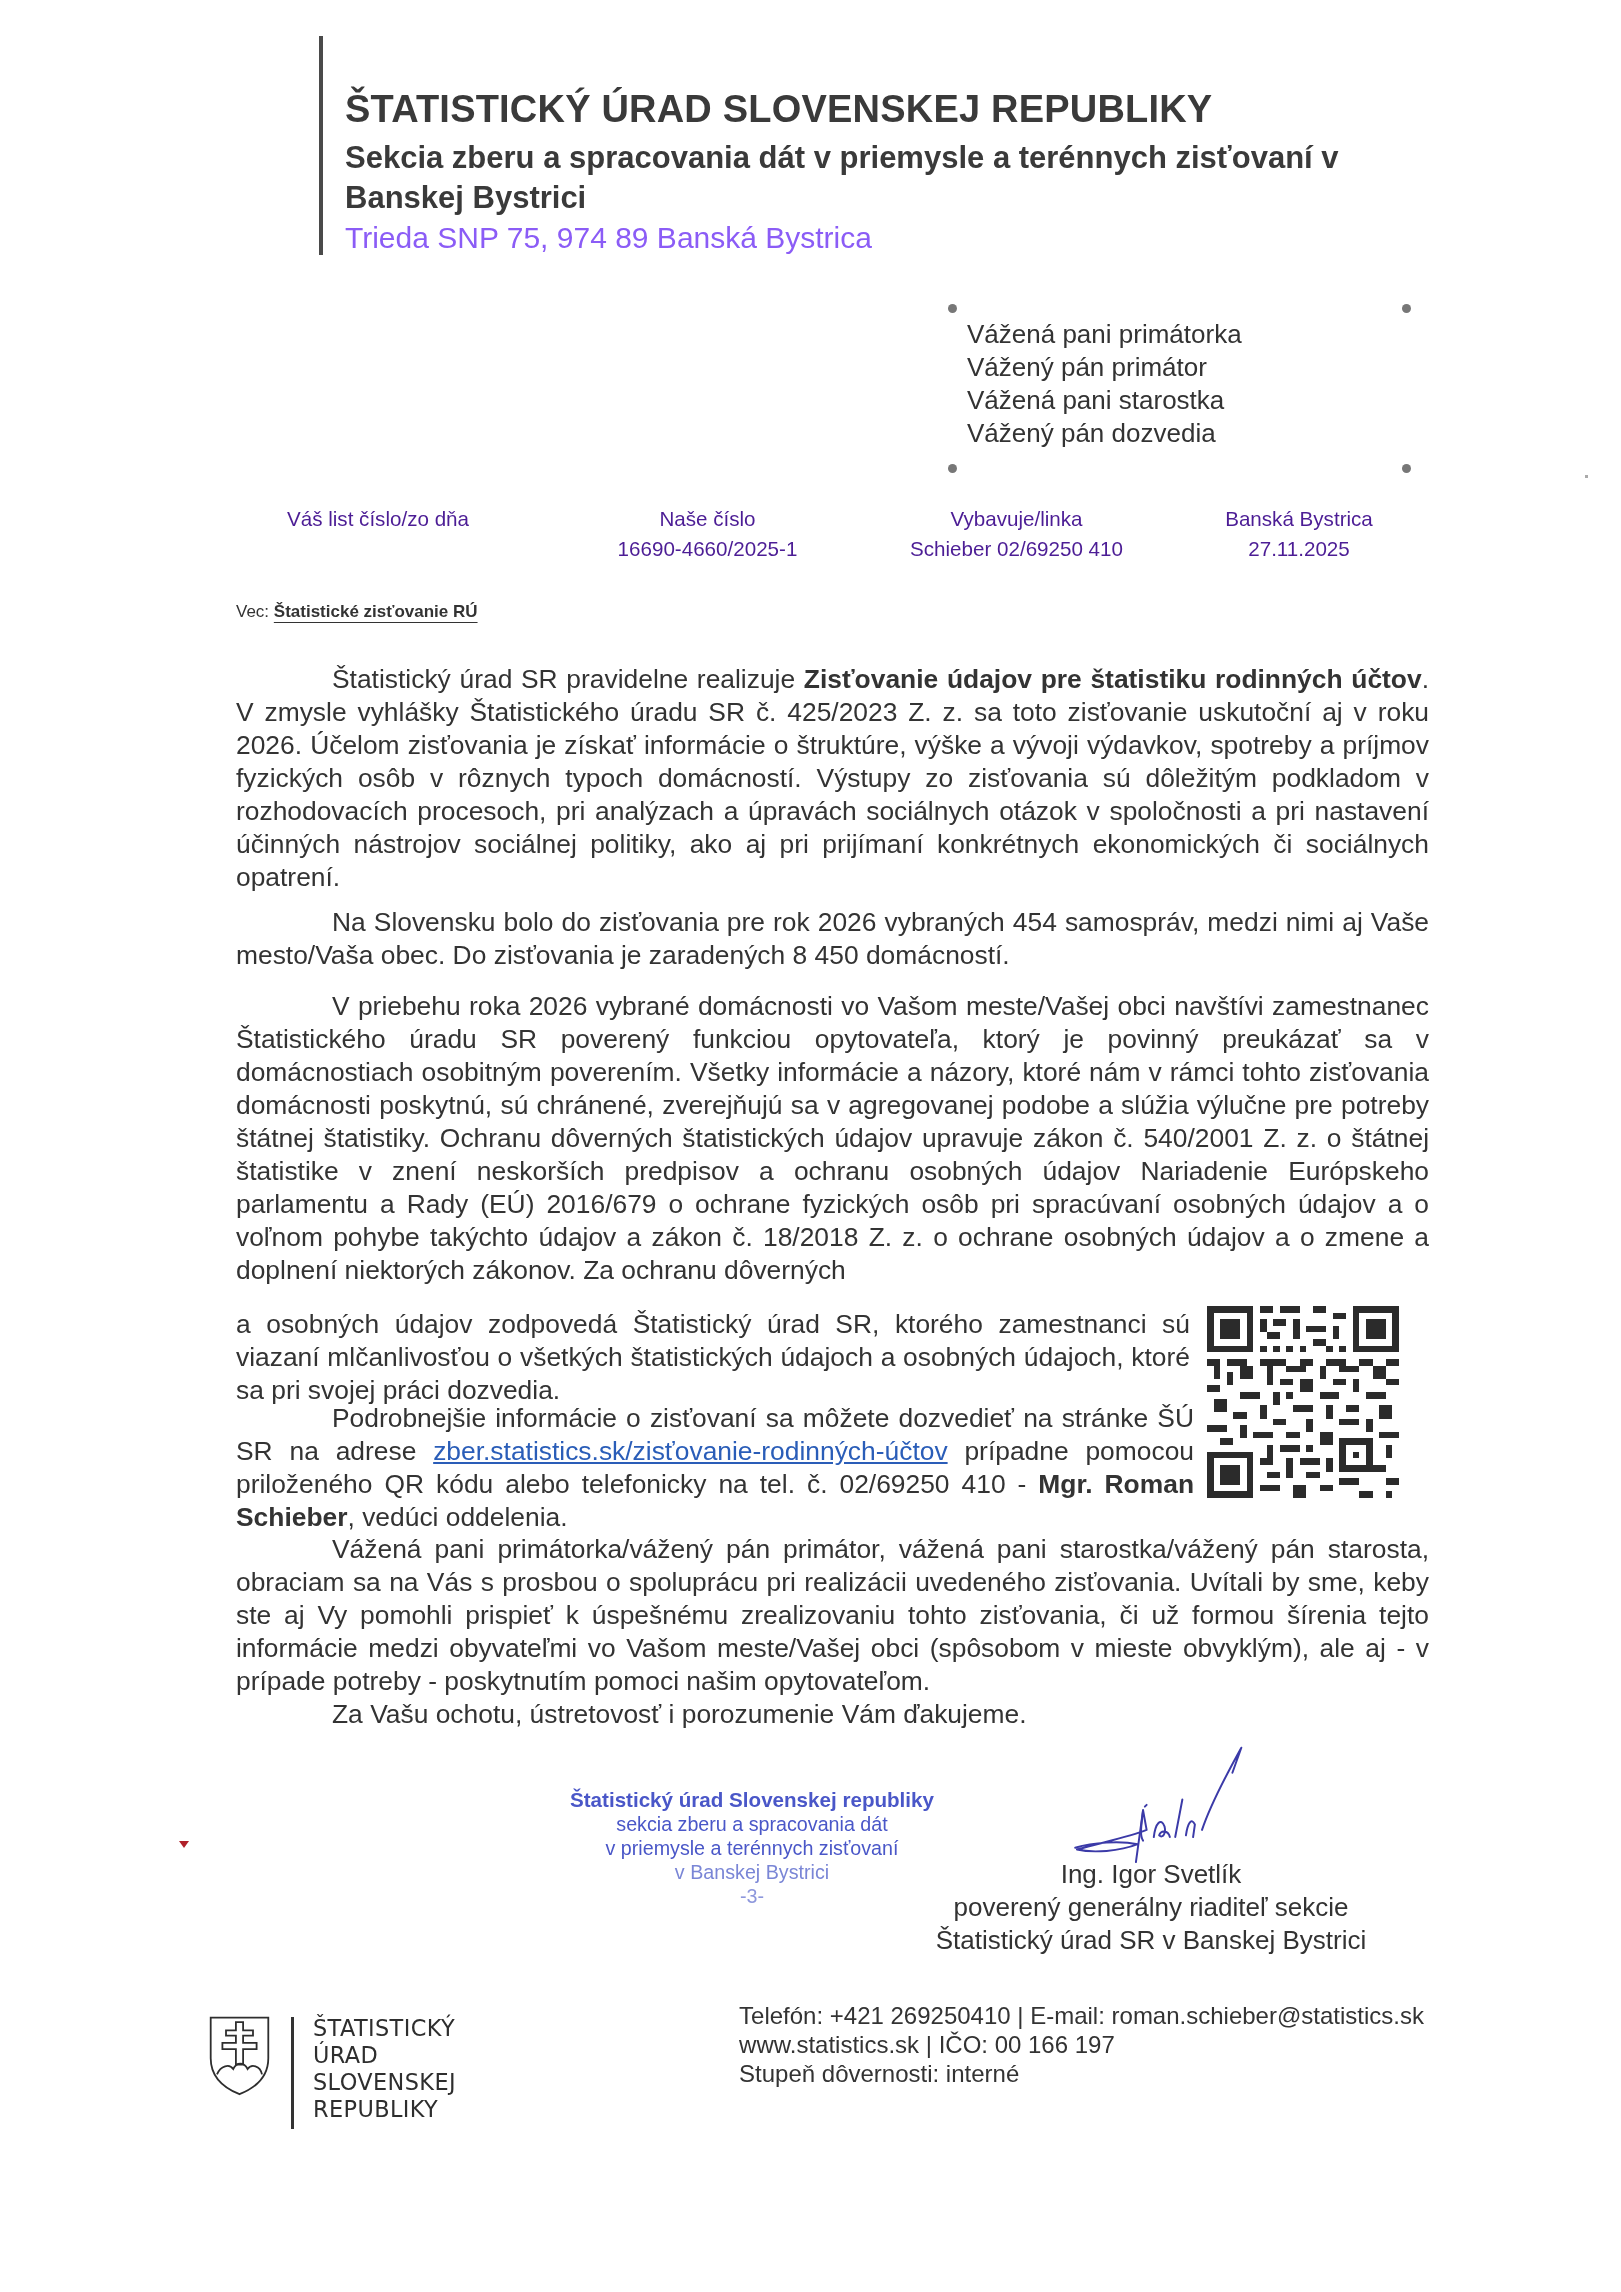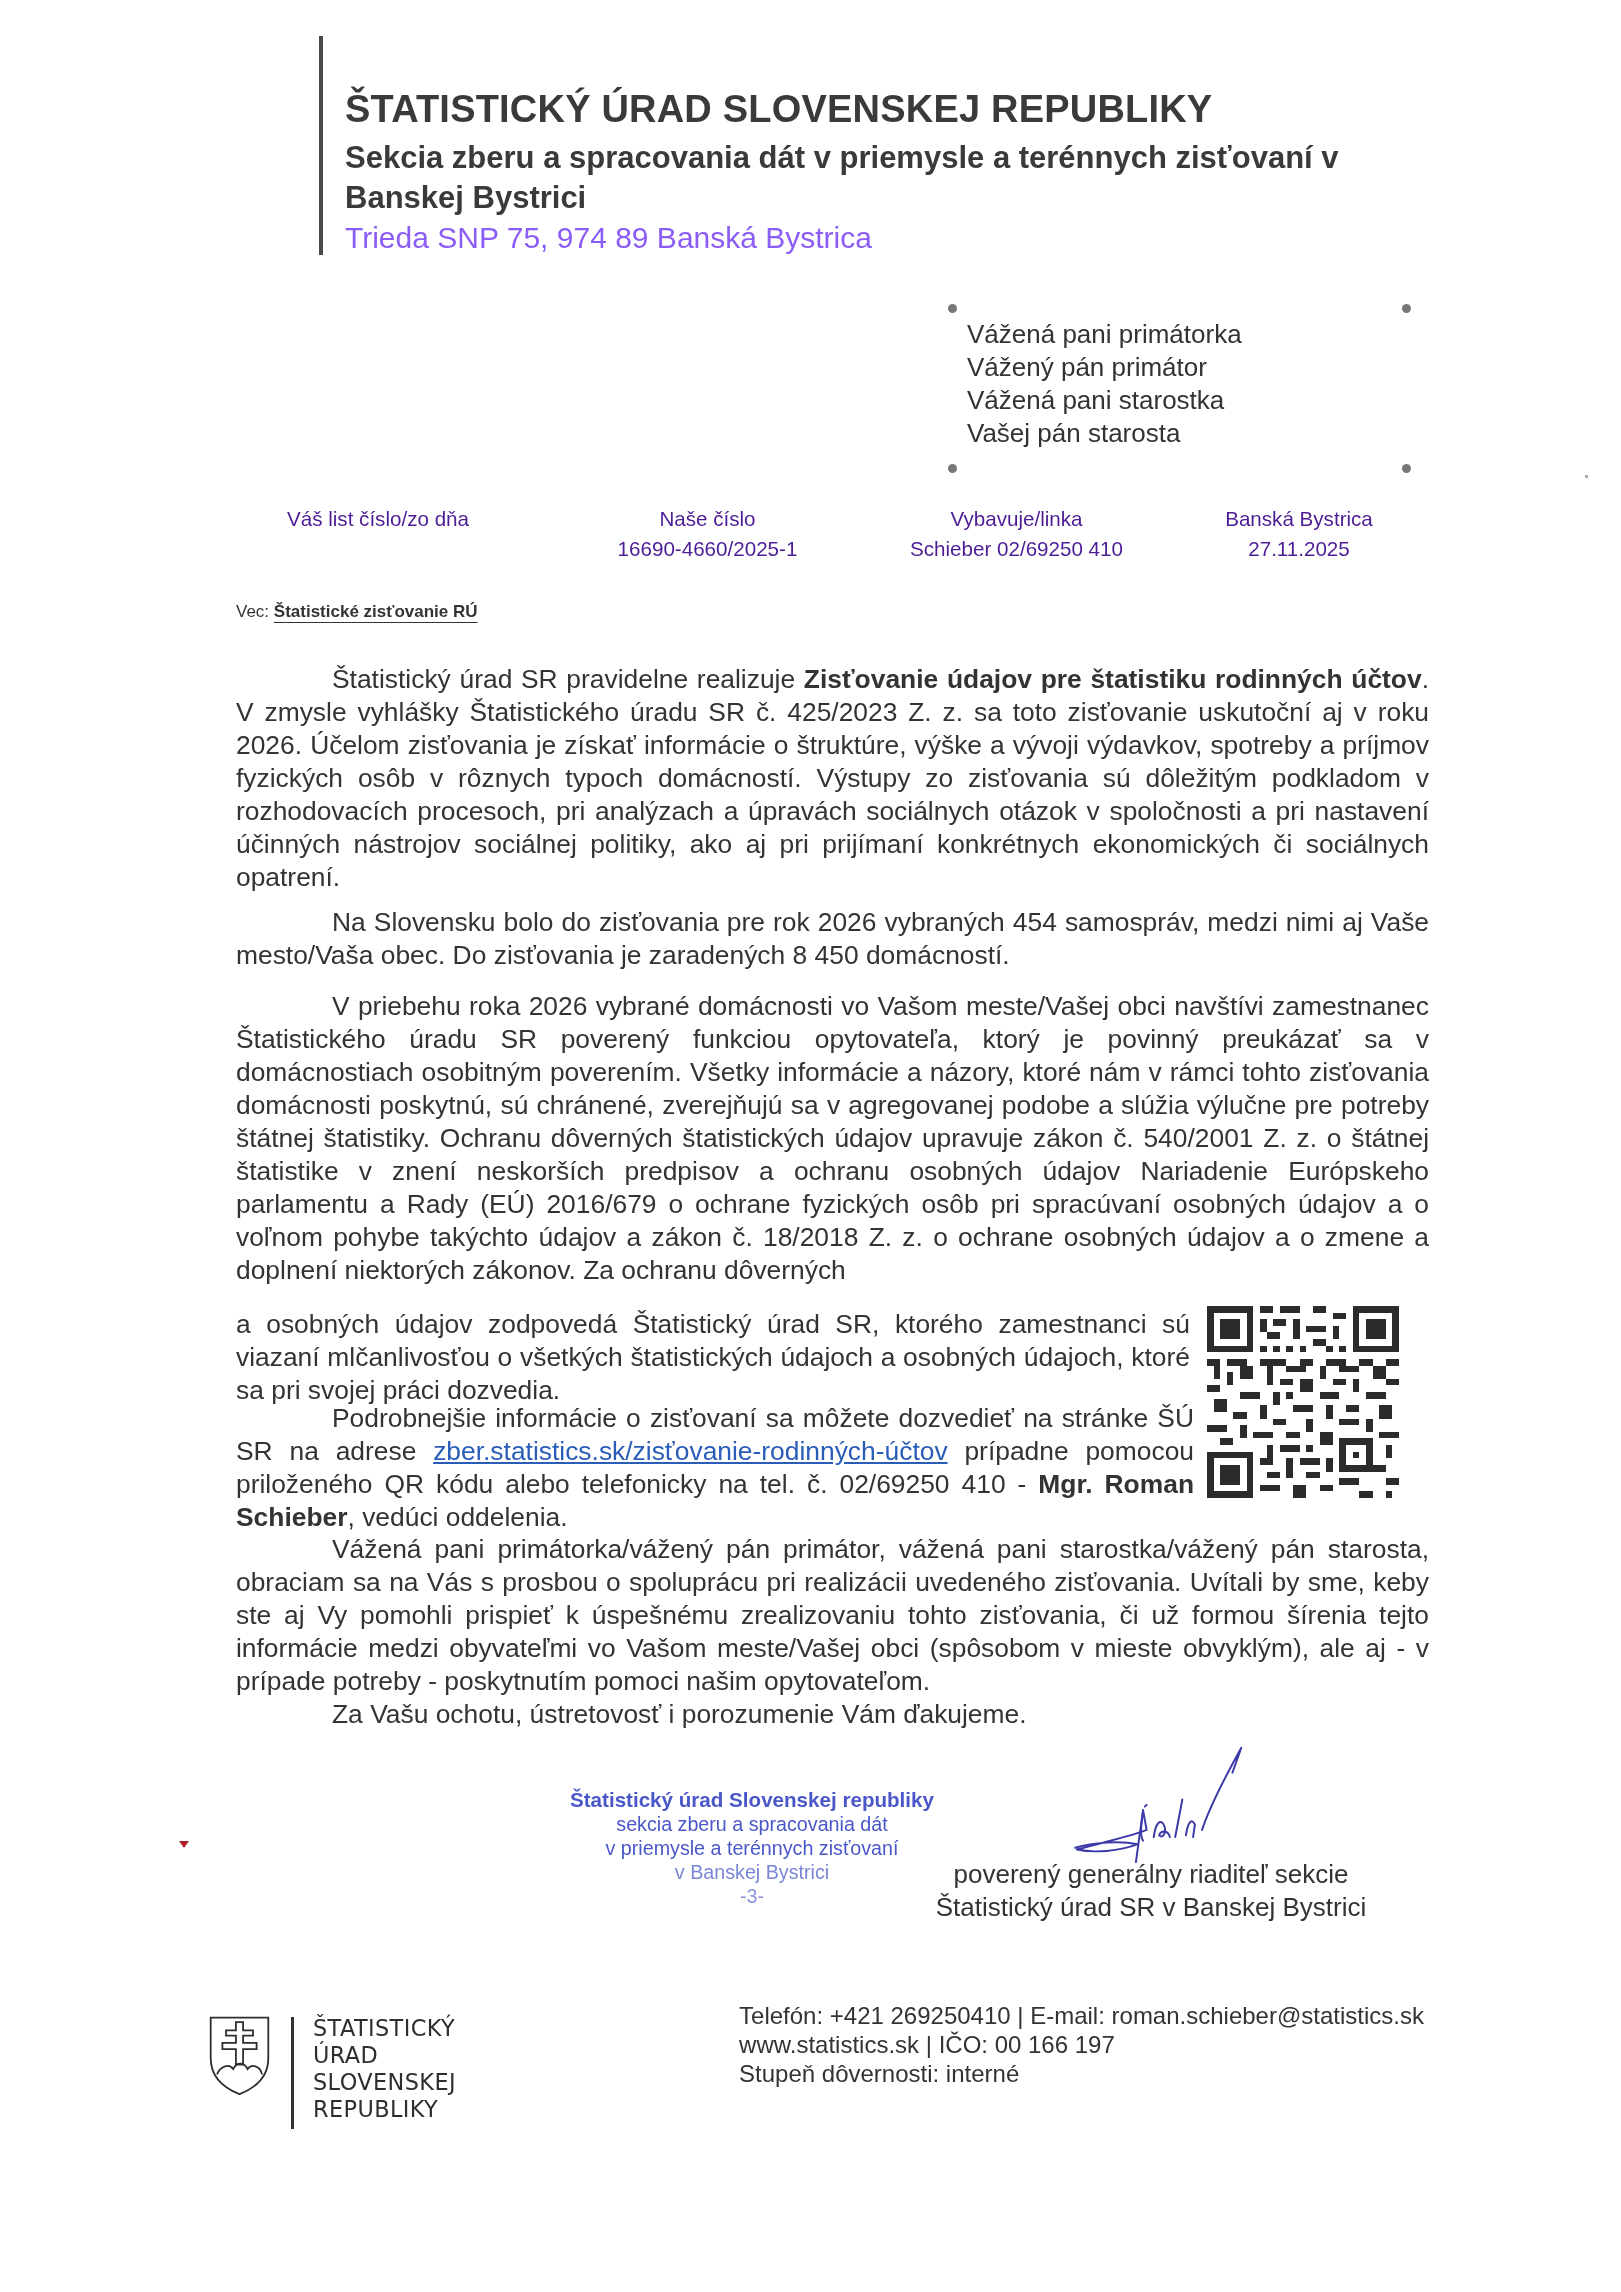--- a/index.html
+++ b/index.html
@@ -74,21 +74,21 @@
 <div class="abs hdr-addr">Trieda SNP 75, 974 89  Banská Bystrica</div>
 
 <div class="abs dot" style="left:948px;top:304px"></div>
 <div class="abs dot" style="left:1402px;top:304px"></div>
 <div class="abs dot" style="left:948px;top:464px"></div>
 <div class="abs dot" style="left:1402px;top:464px"></div>
 <div class="abs addr-lines">
   <div>Vážená pani primátorka</div>
   <div>Vážený pán primátor</div>
   <div>Vážená pani starostka</div>
-  <div>Vašej pán starosta</div>
+  <div>Vážený pán dozvedia</div>
 </div>
 <div class="abs tiny-mark"></div>
 
 <div class="abs ref-col" style="left:287px;width:233px;text-align:left">
   <div>Váš list číslo/zo dňa</div>
   <div></div>
 </div>
 <div class="abs ref-col" style="left:582px;width:251px">
   <div>Naše číslo</div>
   <div>16690-4660/2025-1</div>
@@ -244,20 +244,21 @@
     <path d="M20 124 C 40 118, 70 116, 90 120 C 70 128, 40 130, 22 126 C 50 118, 80 112, 100 104 L 96 82 L 88 140"></path>
     <path d="M96 82 C 94 100, 92 110, 96 116"></path>
     <path d="M108 112 C 110 96, 116 90, 120 100 C 122 108, 118 114, 114 110 C 116 104, 124 104, 126 112"></path>
     <path d="M132 112 L 140 70"></path>
     <path d="M144 110 C 146 96, 150 90, 154 98 L 152 112"></path>
     <path d="M162 104 C 170 80, 186 48, 206 12 L 196 40"></path>
     <path d="M98 78 L 100 76"></path>
   </svg>
 </div>
 <div class="abs signer">
+  <div>Ing. Igor Svetlík</div>
   <div>poverený generálny riaditeľ sekcie</div>
   <div>Štatistický úrad SR v Banskej Bystrici</div>
 </div>
 
 <div class="abs red-mark"></div>
 
 <div class="abs logo-shield">
   <svg width="63" height="81" viewBox="0 0 70 90" fill="none" stroke="#2e2e2e" stroke-width="2">
     <path d="M3 3 H67 V48 C67 70, 50 82, 35 88 C20 82, 3 70, 3 48 Z"></path>
     <path d="M31 8 H39 V17 H50 V23 H39 V31 H54 V38 H39 V55 H31 V38 H16 V31 H31 V23 H20 V17 H31 Z"></path>

